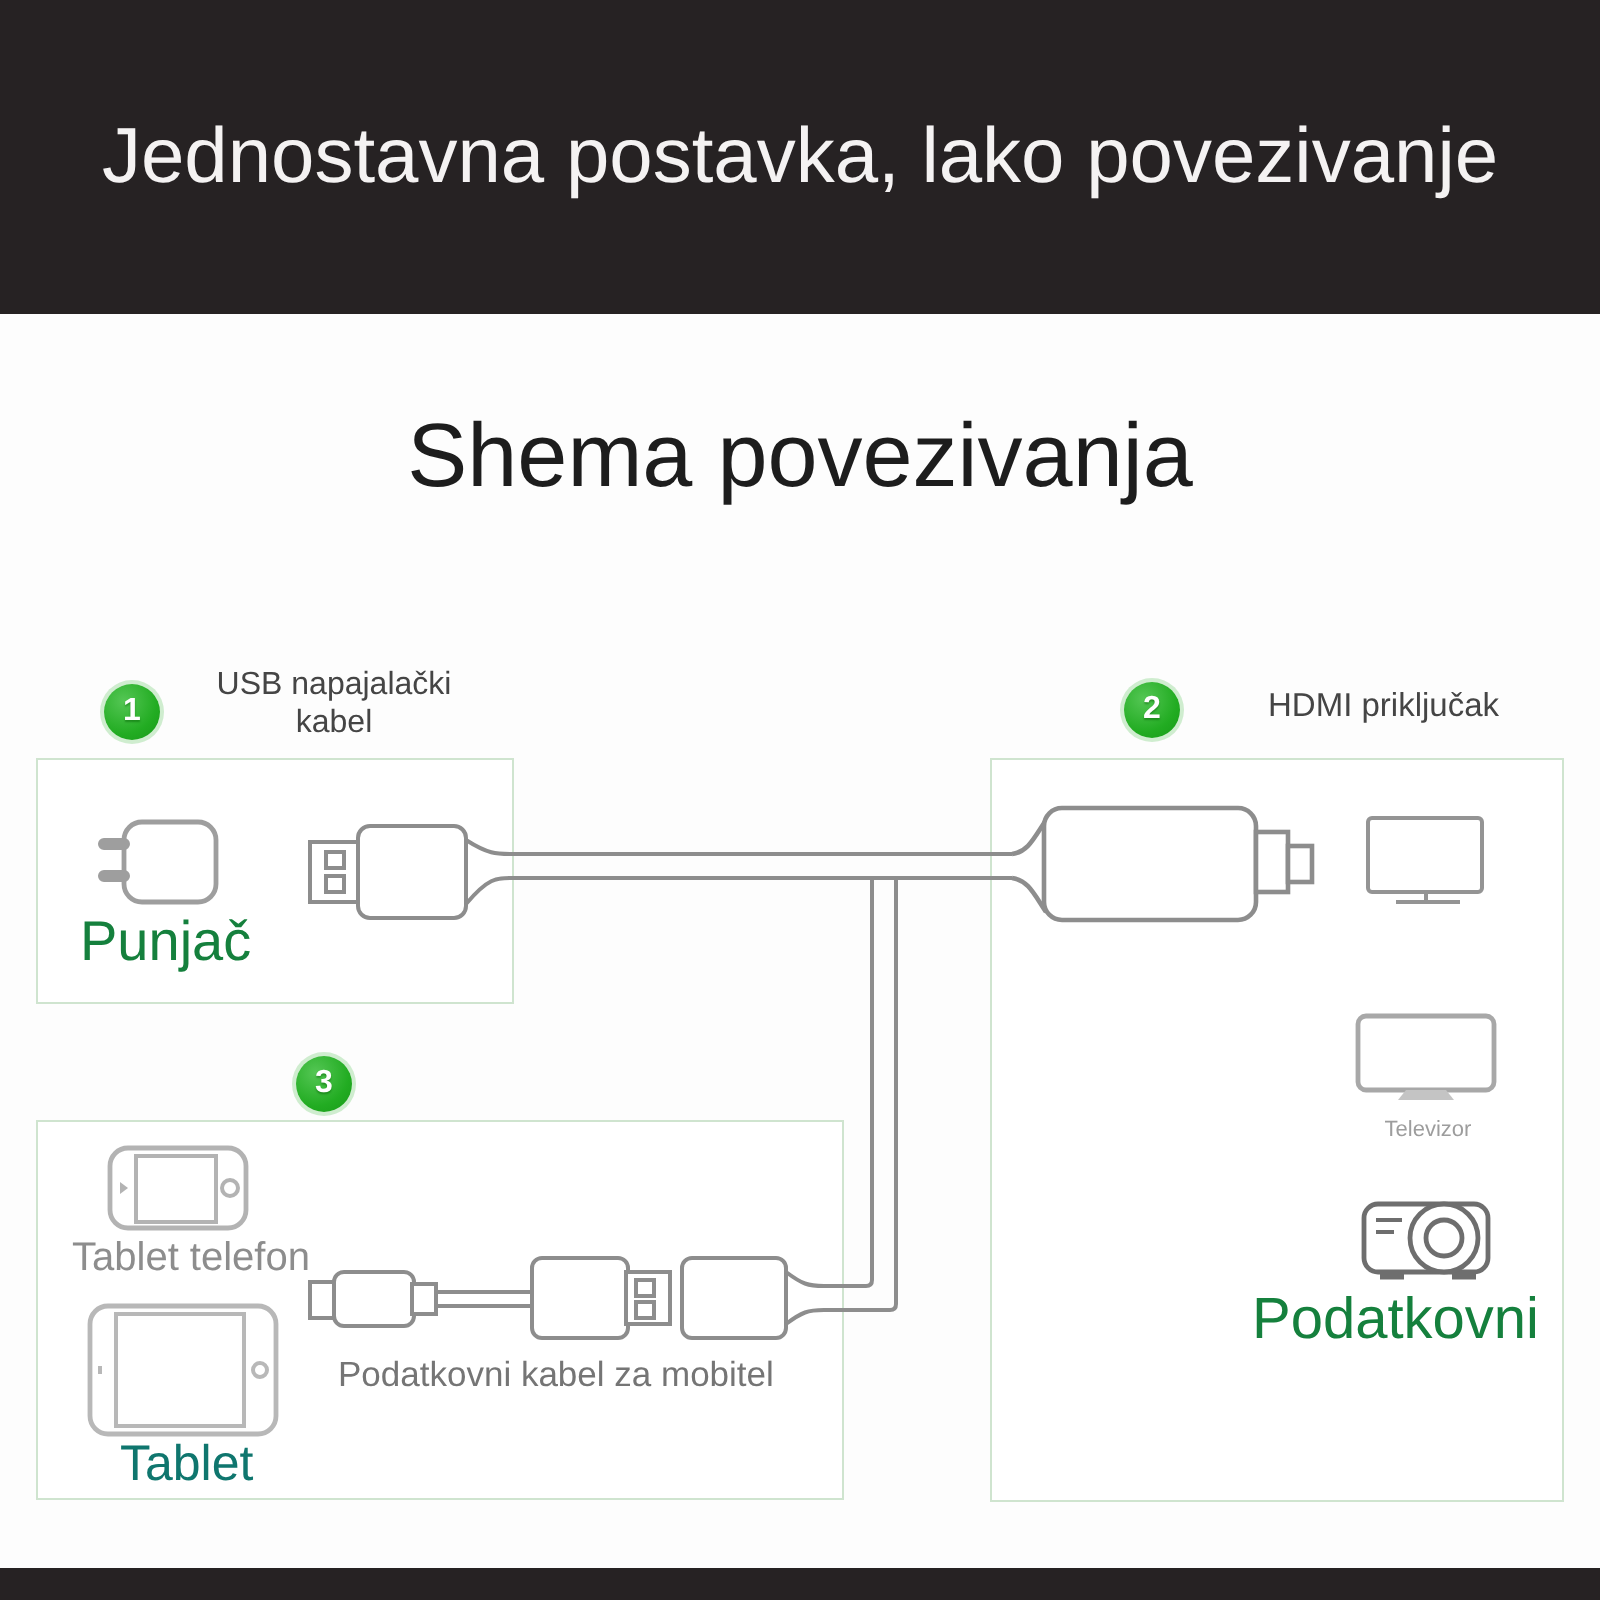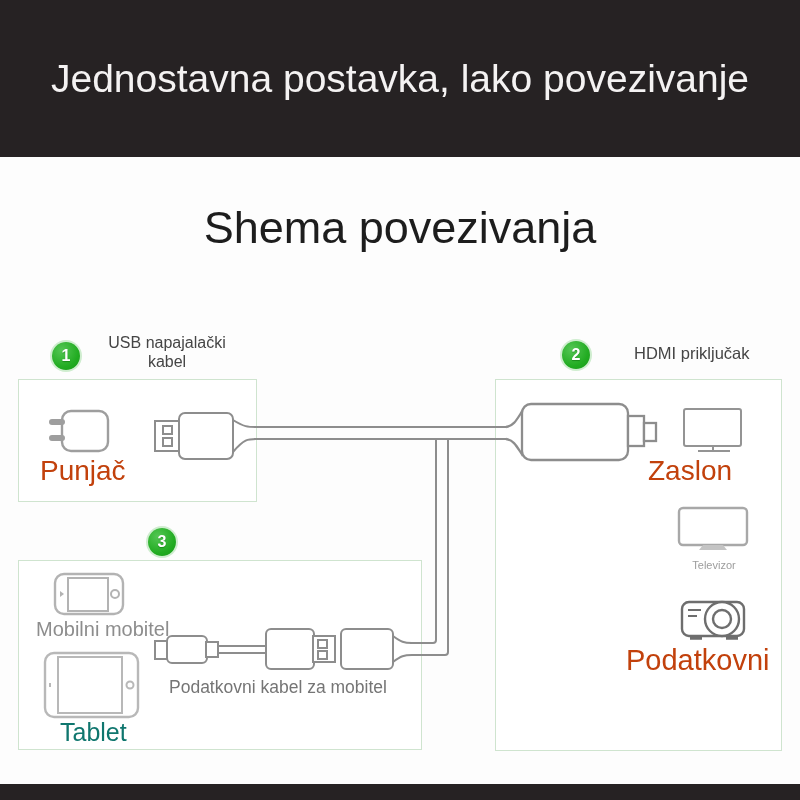--- a/index.html
+++ b/index.html
@@ -33,21 +33,21 @@
   .step-label{position:absolute;color:#454545;font-size:16px;line-height:1.2;}
   .lbl-1{left:100px;top:333px;width:134px;text-align:center;}
   .lbl-2{left:634px;top:344px;white-space:nowrap;font-size:16.5px;}
   .lbl-3{left:186px;top:523px;white-space:nowrap;font-size:19px;color:#3e3e3e;}
   
   .frame{position:absolute;border:1px solid #cfe4cf;background:#fff;}
   .frame-power{left:18px;top:379px;width:237px;height:121px;}
   .frame-display{left:495px;top:379px;width:285px;height:370px;}
   .frame-mobile{left:18px;top:560px;width:402px;height:188px;}
   
-  .dev-label{position:absolute;color:#c2410c;white-space:nowrap;}
+  .dev-label{position:absolute;color:#15803d;white-space:nowrap;}
   .cap-punjac{left:40px;top:455px;font-size:28px;}
   .cap-zaslon{left:648px;top:455px;font-size:28px;}
   .cap-televizor{left:678px;top:559px;width:72px;text-align:center;font-size:11px;color:#9d9d9d;}
   .cap-projektor{left:626px;top:644px;font-size:29px;}
   .cap-mobilni{left:36px;top:618px;font-size:20px;color:#8d8d8d;}
   .cap-podatkovni{left:147px;top:677px;font-size:17.5px;color:#757575;margin-left:22px;}
   .cap-tablet{left:60px;top:718px;font-size:25px;color:#0f766e;}
   
   .art{position:absolute;left:0;top:0;pointer-events:none;}
   
@@ -70,24 +70,23 @@
   <div class="step-dot dot-2">2</div>
   <div class="step-label lbl-2">HDMI priključak</div>
 
   <div class="step-dot dot-3">3</div>
 
   <div class="frame frame-power"></div>
   <div class="frame frame-display"></div>
   <div class="frame frame-mobile"></div>
 
   <div class="dev-label cap-punjac">Punjač</div>
-  <div class="dev-label cap-zaslon">Zaslon</div>
   <div class="dev-label cap-televizor">Televizor</div>
   <div class="dev-label cap-projektor">Podatkovni</div>
-  <div class="dev-label cap-mobilni">Mobilni mobitel</div>
+  <div class="dev-label cap-mobilni">Tablet telefon</div>
   <div class="dev-label cap-podatkovni">Podatkovni kabel za mobitel</div>
   <div class="dev-label cap-tablet">Tablet</div>
 
   <svg class="art" width="800" height="800" viewBox="0 0 800 800">
 
     <g stroke="#9e9e9e" fill="#fff" stroke-width="2.4">
       <rect x="62" y="411" width="46" height="40" rx="9"></rect>
       <path d="M52 422 H62 M52 438 H62" stroke-width="6" stroke-linecap="round" fill="none"></path>
     </g>
 

